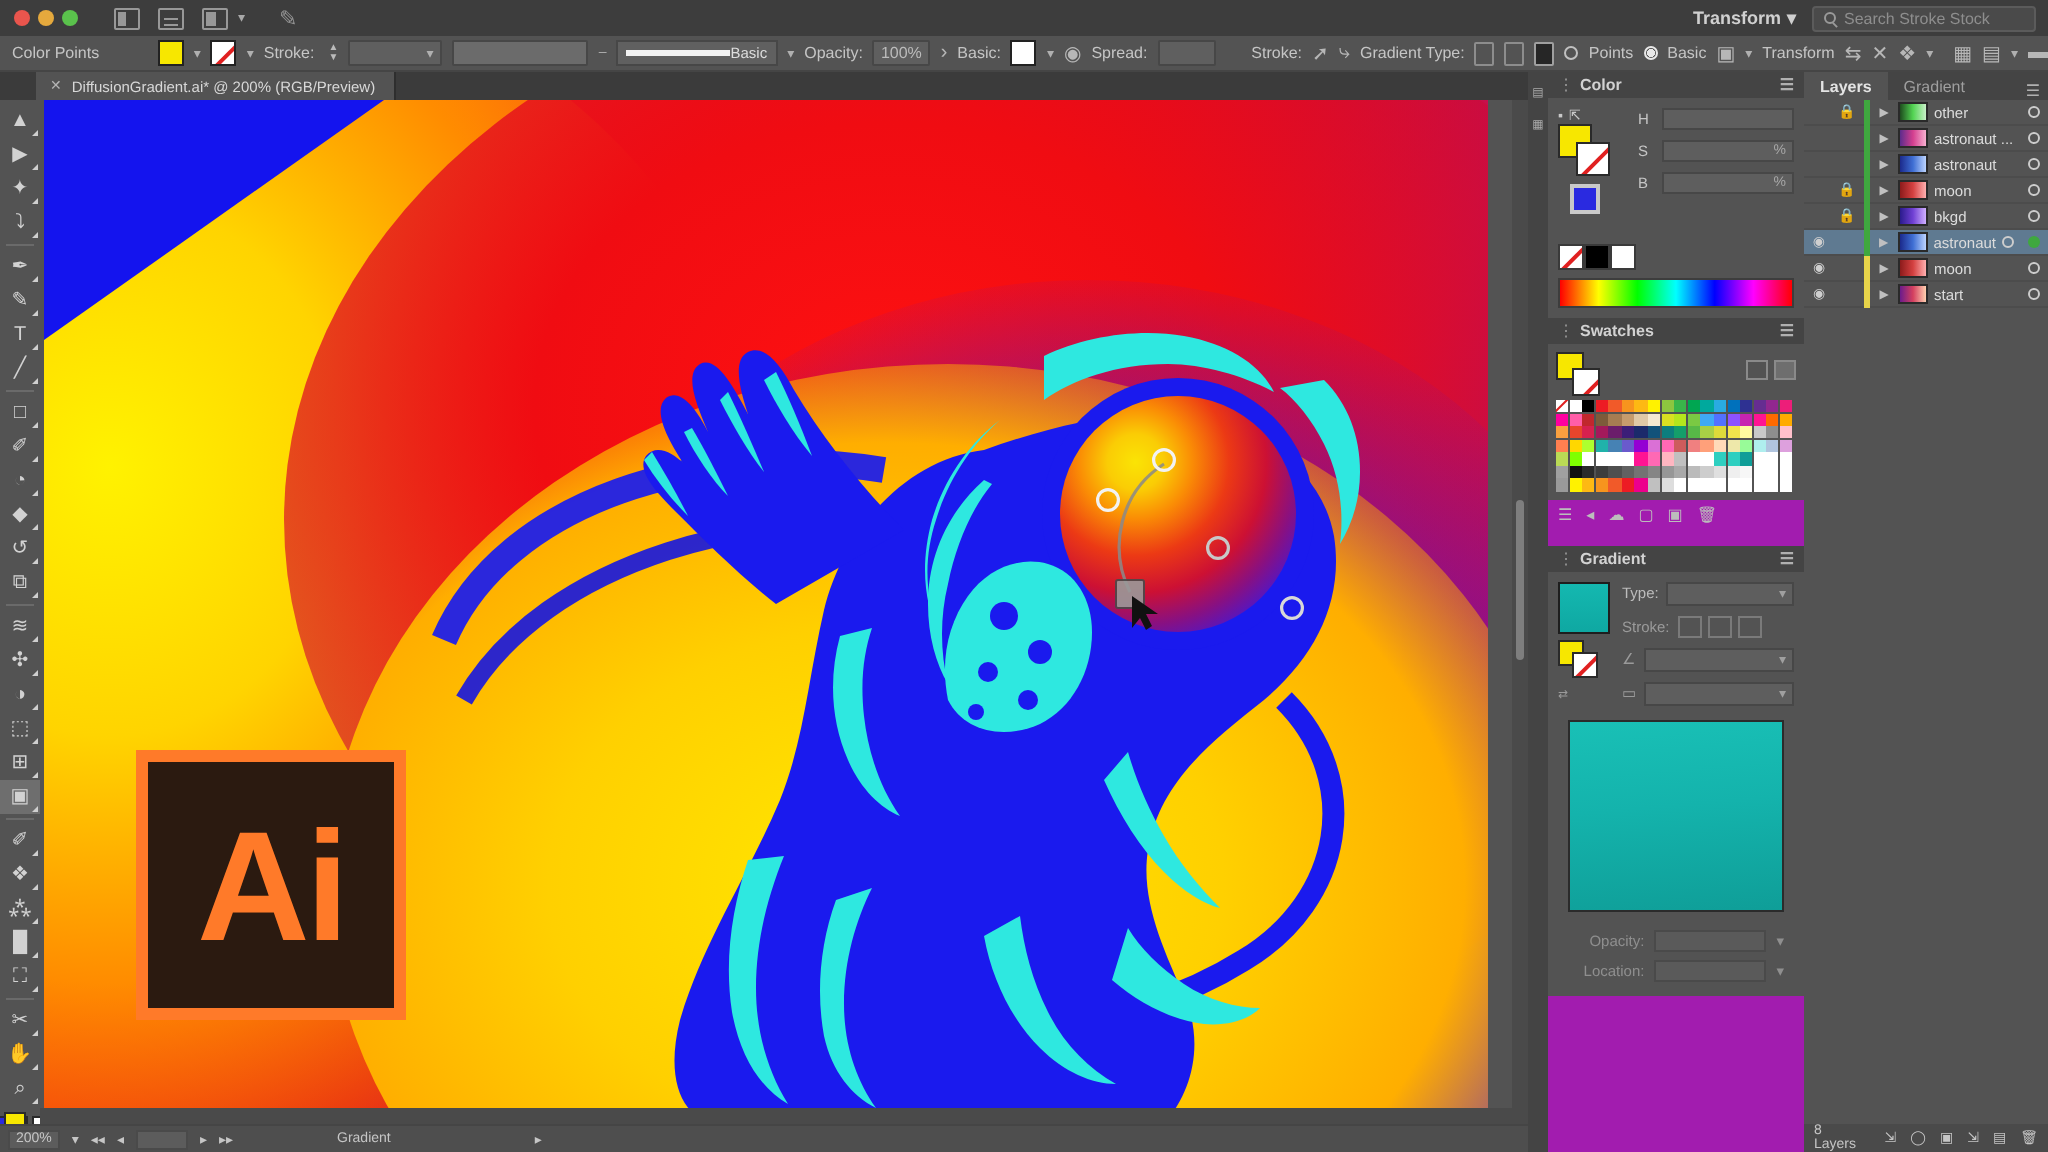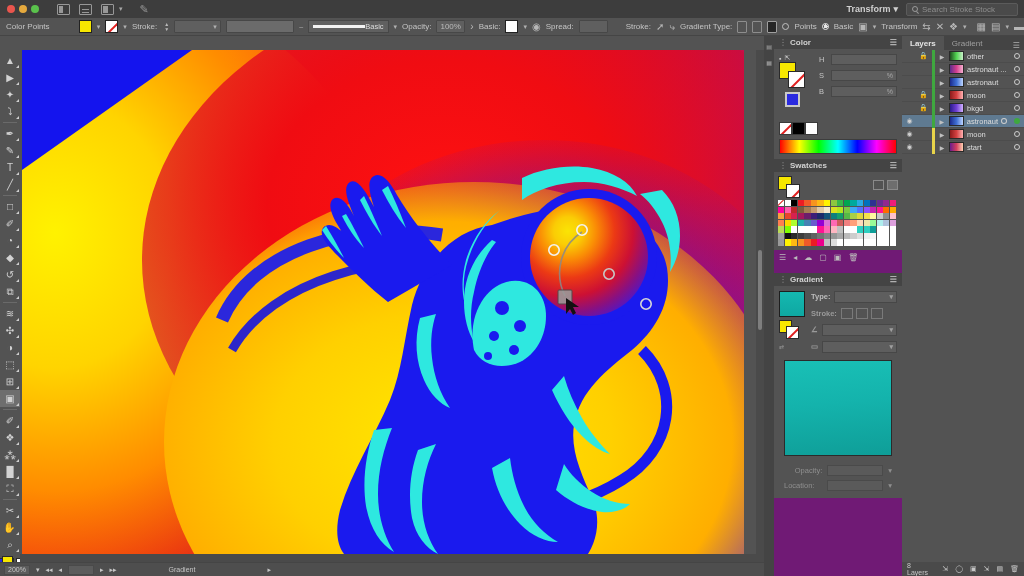--- a/index.html
+++ b/index.html
@@ -237,21 +237,21 @@
   .scroll-h {
     position:absolute; left:0; right:8px; bottom:0; height:8px; background:#4a4a4a;
   }
 
   
   .right { position:absolute; top:36px; right:0; width:260px; bottom:0; }
   .panel-strip {
     position:absolute; left:0; top:0; width:10px; bottom:0; background:#444;
   }
   .panel-strip .pi { width:10px; height:12px; display:flex; align-items:center; justify-content:center; font-size:6px; color:#aaa; margin-top:4px;}
-  .panel-col-a { position:absolute; left:10px; top:0; width:128px; bottom:0; background:#701a75; }
+  .panel-col-a { position:absolute; left:10px; top:0; width:128px; bottom:0; background:#a21caf; }
   .panel-col-b { position:absolute; left:138px; top:0; right:0; bottom:0; background:#535353; }
   .ph {
     height:13px; background:#444; display:flex; align-items:center;
     padding:0 5px; font-size:8px; color:#d2d2d2; font-weight:bold; justify-content:space-between;
   }
   .ph .dots { letter-spacing:0px; color:#9a9a9a; font-weight:normal; font-size:8px; margin-right:3px;}
   .ph-menu { font-size:8px; color:#b0b0b0; }
   .panel-body { background:#535353; padding:5px; }
 
   
@@ -411,20 +411,26 @@
     <span class="glyph">✕</span>
     <span class="glyph">❖</span>
     <span class="mini-caret">▾</span>
     <span style="flex:1"></span>
     <span class="glyph">▦</span>
     <span class="glyph">▤</span>
     <span class="mini-caret">▾</span>
     <span class="glyph">▬</span>
   </div>
 
+  <div class="tabbar">
+    <div class="doctab">
+      <span class="xclose">✕</span>
+      <span>DiffusionGradient.ai* @ 200% (RGB/Preview)</span>
+    </div>
+  </div>
 
   <div class="toolbar">
     <div id="tool-list" style="display:flex;flex-direction:column;align-items:center;">
         <div class="tool">▲</div>
         <div class="tool">▶</div>
         <div class="tool">✦</div>
         <div class="tool">⤵</div>
         <div class="tool-sep"></div>
         <div class="tool">✒</div>
         <div class="tool">✎</div>
@@ -585,20 +591,23 @@
       <svg class="grad-annot" viewBox="0 0 170 160">
         <path d="M55 118 C 44 96, 50 68, 72 54" fill="none" stroke="#8a8a8a" stroke-width="1.6" opacity="0.85"></path>
         <circle cx="72" cy="52" r="5.2" fill="none" stroke="#f2f2f2" stroke-width="1.6"></circle>
         <circle cx="44" cy="72" r="5.2" fill="none" stroke="#f2f2f2" stroke-width="1.6"></circle>
         <circle cx="99" cy="96" r="5.2" fill="none" stroke="#c8c8c8" stroke-width="1.6"></circle>
         <circle cx="136" cy="126" r="5.2" fill="none" stroke="#d8d8d8" stroke-width="1.6"></circle>
         <rect x="48" y="112" width="14" height="14" rx="1" fill="#9a9a9a" stroke="#4a4a4a" stroke-width="1" opacity="0.9"></rect>
         <path d="M56 120 L 56 136 L 60 131 L 63 137 L 66 135 L 63 129 L 69 129 Z" fill="#111"></path>
       </svg>
 
+      <div class="ai-badge">
+        <span>Ai</span>
+      </div>
     </div>
     <div class="scroll-v">
         <i></i>
       </div>
     <div class="scroll-h"></div>
   </div>
 
   <div class="right">
     <div class="panel-strip">
       <div class="pi">▤</div>
@@ -821,21 +830,21 @@
           <div style="display:flex;flex-direction:column;gap:3px;">
             <div class="grad-thumb"></div>
             <div style="position:relative;width:26px;height:20px;">
               <div style="position:absolute;left:0;top:0;width:13px;height:13px;background:#f7e700;border:1px solid #2a2a2a;"></div>
               <div style="position:absolute;left:7px;top:6px;width:13px;height:13px;background:#fff;border:1px solid #2a2a2a;overflow:hidden;">
                   <span style="position:absolute;left:-3px;top:5px;width:20px;height:1.5px;background:#e02020;transform:rotate(-45deg);display:block"></span>
                 </div>
             </div>
             <div style="font-size:6px;color:#9a9a9a;">⇄</div>
           </div>
-          <div style="flex:1;font-weight:bold;">
+          <div style="flex:1;">
             <div class="grad-type-row">
               <span style="font-size:7.5px;color:#bcbcbc;">Type:</span>
               <div class="sel-fld">
                   <span>▾</span>
                 </div>
             </div>
             <div class="grow">
               <span>Stroke:</span>
               <div class="gbtn3">
                 <div></div>
@@ -857,21 +866,21 @@
             </div>
           </div>
         </div>
         <div class="big-grad"></div>
         <div class="opt-row">
           <span style="flex:1;text-align:right;">Opacity:</span>
           <div class="f"></div>
           <span>▾</span>
         </div>
         <div class="opt-row">
-          <span style="flex:1;">Location:</span>
+          <span style="flex:1;text-align:right;">Location:</span>
           <div class="f"></div>
           <span>▾</span>
         </div>
       </div>
     </div>
 
     <div class="panel-col-b">
       <div class="tabs-hdr">
         <div class="ltab active">
             <span>Layers</span>

